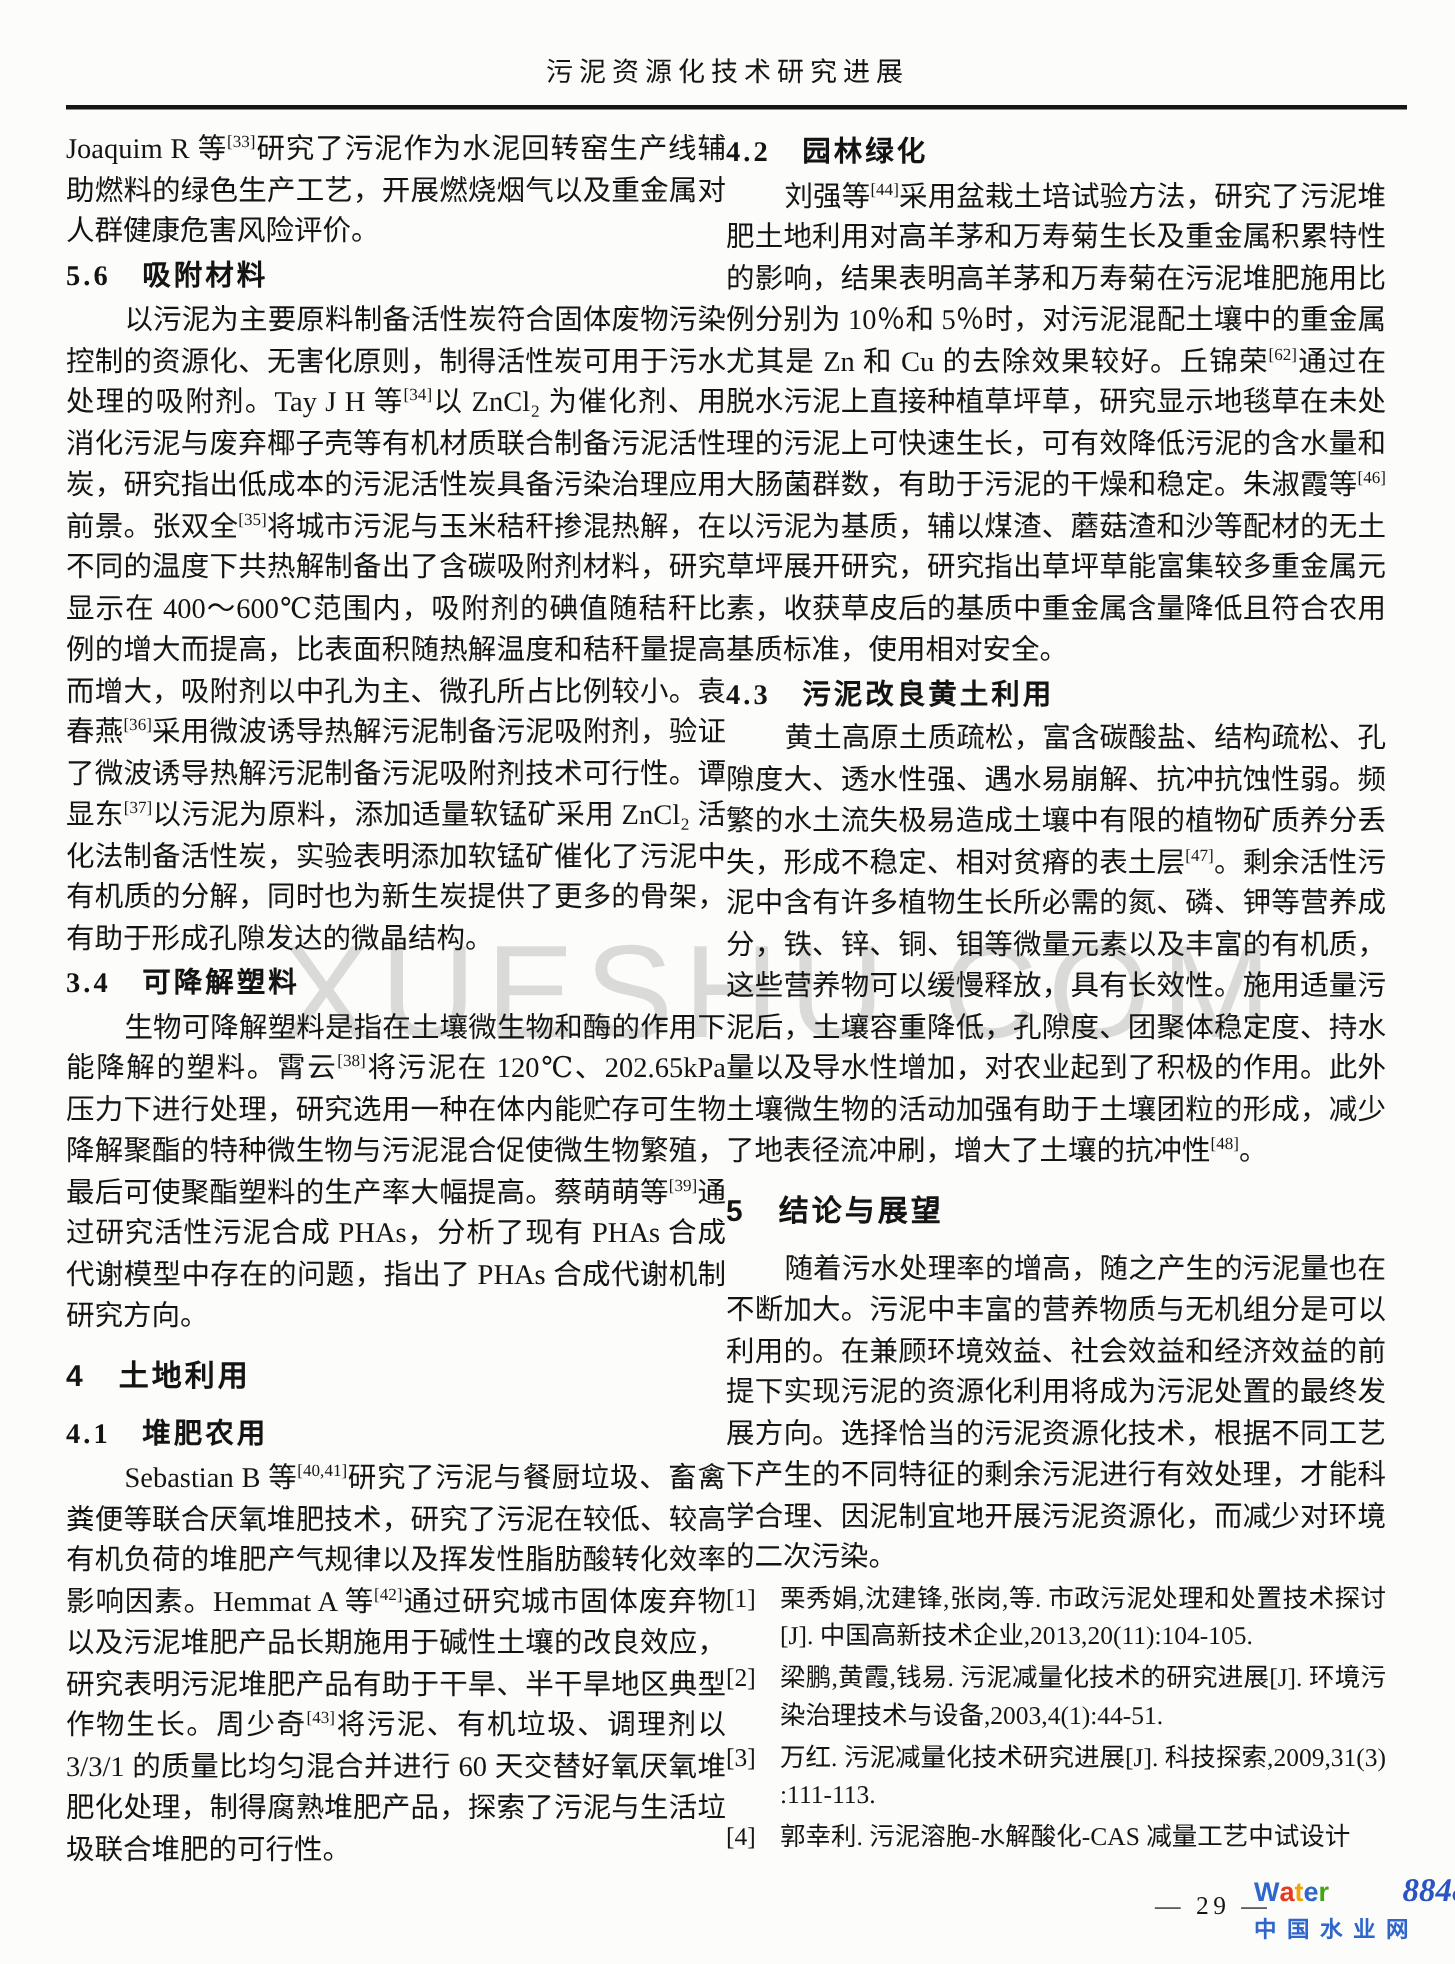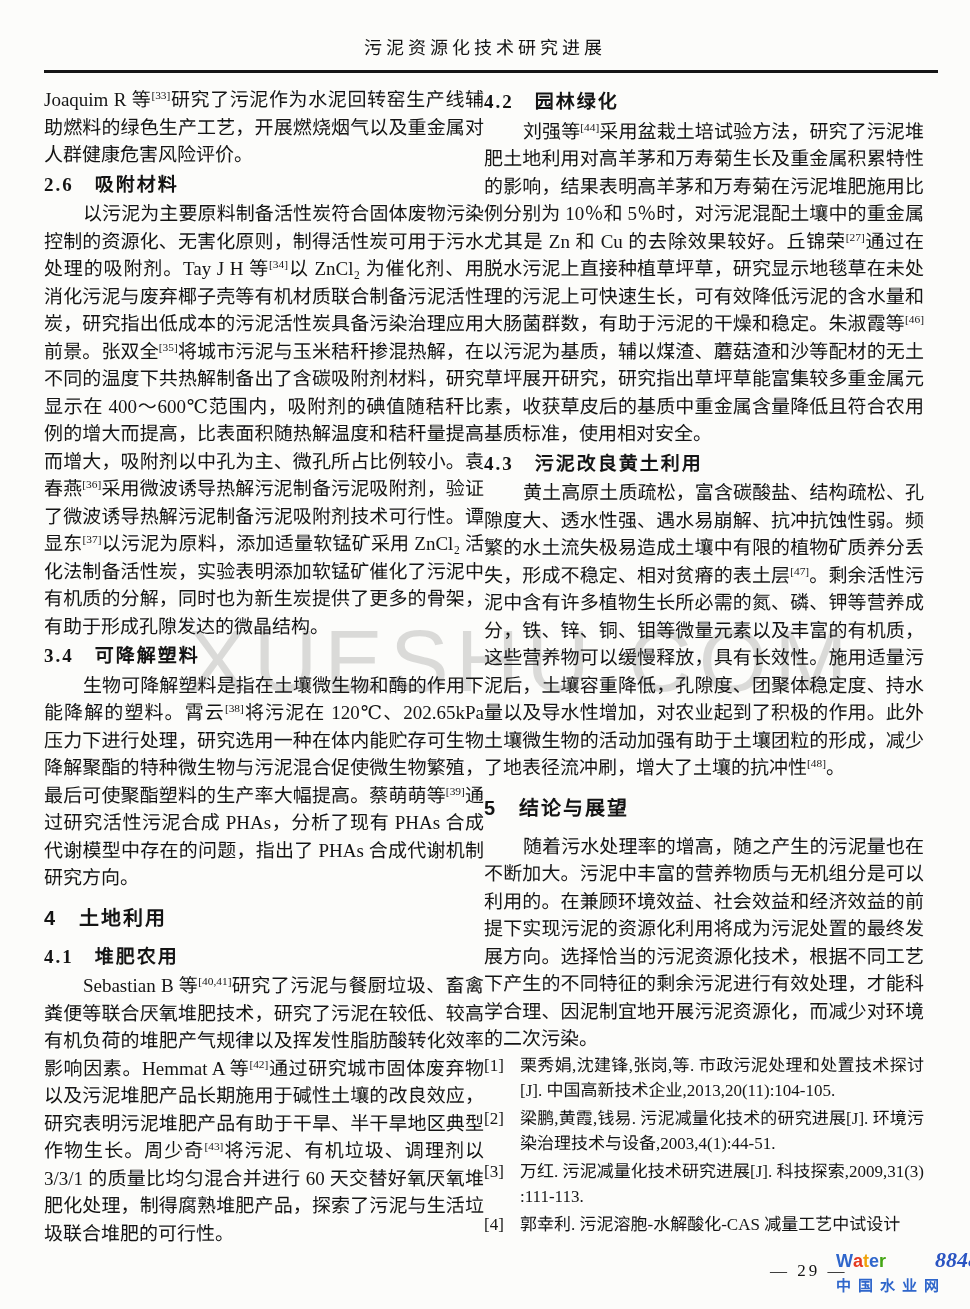--- a/index.html
+++ b/index.html
@@ -73,32 +73,32 @@
 
 <div class="watermark">XUESHU.COM</div>
 
 <div class="header-title">污泥资源化技术研究进展</div>
 <div class="header-rule"></div>
 
 <div class="columns">
 
   <div class="col">
     <p class="cite">Joaquim R 等<sup>[33]</sup>研究了污泥作为水泥回转窑生产线辅助燃料的绿色生产工艺，开展燃烧烟气以及重金属对人群健康危害风险评价。</p>
-    <h3 class="subhead">2.6　吸附材料</h3>
+    <h3 class="subhead">5.6　吸附材料</h3>
     <p class="indent cite">以污泥为主要原料制备活性炭符合固体废物污染控制的资源化、无害化原则，制得活性炭可用于污水处理的吸附剂。Tay J H 等<sup>[34]</sup>以 ZnCl₂ 为催化剂、用消化污泥与废弃椰子壳等有机材质联合制备污泥活性炭，研究指出低成本的污泥活性炭具备污染治理应用前景。张双全<sup>[35]</sup>将城市污泥与玉米秸秆掺混热解，在不同的温度下共热解制备出了含碳吸附剂材料，研究显示在 400～600℃范围内，吸附剂的碘值随秸秆比例的增大而提高，比表面积随热解温度和秸秆量提高而增大，吸附剂以中孔为主、微孔所占比例较小。袁春燕<sup>[36]</sup>采用微波诱导热解污泥制备污泥吸附剂，验证了微波诱导热解污泥制备污泥吸附剂技术可行性。谭显东<sup>[37]</sup>以污泥为原料，添加适量软锰矿采用 ZnCl₂ 活化法制备活性炭，实验表明添加软锰矿催化了污泥中有机质的分解，同时也为新生炭提供了更多的骨架，有助于形成孔隙发达的微晶结构。</p>
     <h3 class="subhead">3.4　可降解塑料</h3>
     <p class="indent cite">生物可降解塑料是指在土壤微生物和酶的作用下能降解的塑料。霄云<sup>[38]</sup>将污泥在 120℃、202.65kPa 压力下进行处理，研究选用一种在体内能贮存可生物降解聚酯的特种微生物与污泥混合促使微生物繁殖，最后可使聚酯塑料的生产率大幅提高。蔡萌萌等<sup>[39]</sup>通过研究活性污泥合成 PHAs，分析了现有 PHAs 合成代谢模型中存在的问题，指出了 PHAs 合成代谢机制研究方向。</p>
     <h2 class="bighead">4　土地利用</h2>
     <h3 class="subhead">4.1　堆肥农用</h3>
     <p class="indent cite">Sebastian B 等<sup>[40,41]</sup>研究了污泥与餐厨垃圾、畜禽粪便等联合厌氧堆肥技术，研究了污泥在较低、较高有机负荷的堆肥产气规律以及挥发性脂肪酸转化效率影响因素。Hemmat A 等<sup>[42]</sup>通过研究城市固体废弃物以及污泥堆肥产品长期施用于碱性土壤的改良效应，研究表明污泥堆肥产品有助于干旱、半干旱地区典型作物生长。周少奇<sup>[43]</sup>将污泥、有机垃圾、调理剂以 3/3/1 的质量比均匀混合并进行 60 天交替好氧厌氧堆肥化处理，制得腐熟堆肥产品，探索了污泥与生活垃圾联合堆肥的可行性。</p>
   </div>
 
   <div class="col">
     <h3 class="subhead">4.2　园林绿化</h3>
-    <p class="indent cite">刘强等<sup>[44]</sup>采用盆栽土培试验方法，研究了污泥堆肥土地利用对高羊茅和万寿菊生长及重金属积累特性的影响，结果表明高羊茅和万寿菊在污泥堆肥施用比例分别为 10％和 5％时，对污泥混配土壤中的重金属尤其是 Zn 和 Cu 的去除效果较好。丘锦荣<sup>[27]</sup>通过在脱水污泥上直接种植草坪草，研究显示地毯草在未处理的污泥上可快速生长，可有效降低污泥的含水量和大肠菌群数，有助于污泥的干燥和稳定。朱淑霞等<sup>[46]</sup>以污泥为基质，辅以煤渣、蘑菇渣和沙等配材的无土草坪展开研究，研究指出草坪草能富集较多重金属元素，收获草皮后的基质中重金属含量降低且符合农用基质标准，使用相对安全。</p>
+    <p class="indent cite">刘强等<sup>[44]</sup>采用盆栽土培试验方法，研究了污泥堆肥土地利用对高羊茅和万寿菊生长及重金属积累特性的影响，结果表明高羊茅和万寿菊在污泥堆肥施用比例分别为 10％和 5％时，对污泥混配土壤中的重金属尤其是 Zn 和 Cu 的去除效果较好。丘锦荣<sup>[62]</sup>通过在脱水污泥上直接种植草坪草，研究显示地毯草在未处理的污泥上可快速生长，可有效降低污泥的含水量和大肠菌群数，有助于污泥的干燥和稳定。朱淑霞等<sup>[46]</sup>以污泥为基质，辅以煤渣、蘑菇渣和沙等配材的无土草坪展开研究，研究指出草坪草能富集较多重金属元素，收获草皮后的基质中重金属含量降低且符合农用基质标准，使用相对安全。</p>
     <h3 class="subhead">4.3　污泥改良黄土利用</h3>
     <p class="indent cite">黄土高原土质疏松，富含碳酸盐、结构疏松、孔隙度大、透水性强、遇水易崩解、抗冲抗蚀性弱。频繁的水土流失极易造成土壤中有限的植物矿质养分丢失，形成不稳定、相对贫瘠的表土层<sup>[47]</sup>。剩余活性污泥中含有许多植物生长所必需的氮、磷、钾等营养成分，铁、锌、铜、钼等微量元素以及丰富的有机质，这些营养物可以缓慢释放，具有长效性。施用适量污泥后，土壤容重降低，孔隙度、团聚体稳定度、持水量以及导水性增加，对农业起到了积极的作用。此外土壤微生物的活动加强有助于土壤团粒的形成，减少了地表径流冲刷，增大了土壤的抗冲性<sup>[48]</sup>。</p>
     <h2 class="bighead">5　结论与展望</h2>
     <p class="indent cite">随着污水处理率的增高，随之产生的污泥量也在不断加大。污泥中丰富的营养物质与无机组分是可以利用的。在兼顾环境效益、社会效益和经济效益的前提下实现污泥的资源化利用将成为污泥处置的最终发展方向。选择恰当的污泥资源化技术，根据不同工艺下产生的不同特征的剩余污泥进行有效处理，才能科学合理、因泥制宜地开展污泥资源化，而减少对环境的二次污染。</p>
 
     <div class="ref-list">
       <div class="ref-item">
         <span class="ref-num">[1]</span>
         <span class="ref-text">栗秀娟,沈建锋,张岗,等. 市政污泥处理和处置技术探讨[J]. 中国高新技术企业,2013,20(11):104-105.</span>
       </div>

